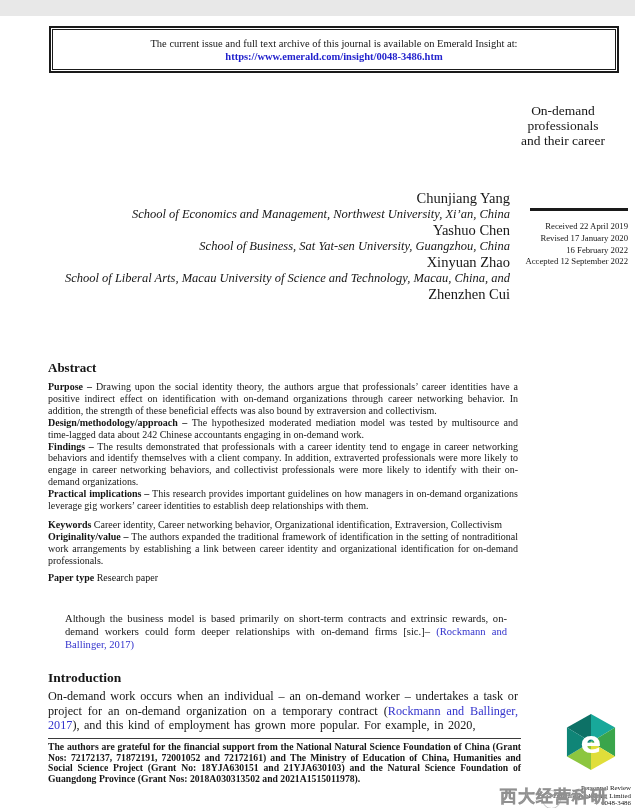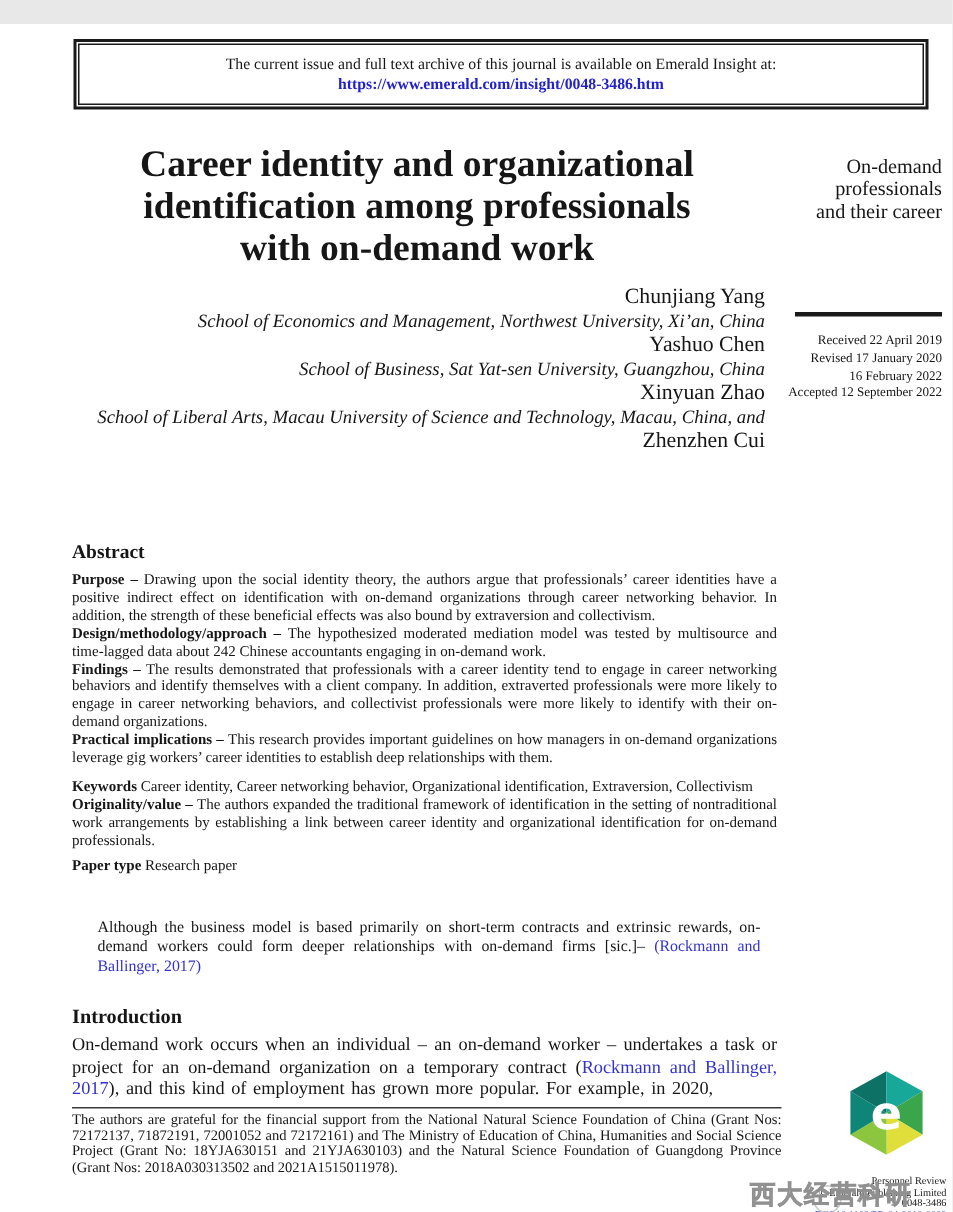--- a/index.html
+++ b/index.html
@@ -11,21 +11,21 @@
   
   .banner { position:absolute; left:49px; top:10px; width:566px; height:43px; border:2px solid #1a1a1a; background:#fff; }
   .banner-inner { position:absolute; left:1px; top:1px; right:1px; bottom:1px; border:1px solid #1a1a1a;
     display:flex; flex-direction:column; justify-content:center; align-items:center; text-align:center;
     font-size:10.5px; line-height:13px; }
   .banner-link { color:#2222cc; font-weight:bold; }
   
   .title { position:absolute; left:46px; top:80px; width:464px; text-align:center;
     font-size:25px; font-weight:bold; line-height:28px; }
   
-  .running-head { position:absolute; top:87px; right:7px; width:130px; text-align:right;
+  .running-head { position:absolute; top:87px; right:7px; width:130px; text-align:center;
     font-size:13.5px; line-height:15px; }
   
   .authors { position:absolute; left:46px; top:173px; width:464px; text-align:right; }
   .author-name { font-size:14.5px; line-height:17px; padding-top:1px; }
   .author-affil { font-style:italic; font-size:12.5px; line-height:14px; }
   
   .side-rule { position:absolute; top:192px; right:7px; width:98px; height:3px; background:#1a1a1a; }
   .dates { position:absolute; top:205px; right:7px; width:130px; text-align:right; font-size:8.7px; line-height:11.8px; }
   
   .abstract { position:absolute; left:48px; top:344px; width:470px; }
@@ -36,21 +36,21 @@
   .paper-type { margin-top:5px; text-align:left; }
   
   .quote { position:absolute; left:65px; top:596px; width:442px; font-size:10.6px; line-height:13.2px; text-align:justify; }
   
   .intro-heading { position:absolute; left:48px; top:654px; font-size:13.5px; font-weight:bold; }
   .intro-para { position:absolute; left:48px; top:673px; width:470px; font-size:12.2px; line-height:14.7px;
     text-align:justify; word-spacing:1.4px; }
   .cite { color:#3333cc; }
   
   .footnote-rule { position:absolute; left:48px; top:722px; width:473px; height:1px; background:#3a3a3a; }
-  .footnote { position:absolute; left:48px; top:726px; width:473px; font-size:9.7px; line-height:10.7px; text-align:justify; }
+  .footnote { position:absolute; left:48px; top:726px; width:473px; font-size:9.7px; line-height:10.7px; text-align:justify;font-weight:bold; }
   .footnote .decl { text-indent:10px; margin:0; }
   .footnote p { margin:0; }
   .decl-label { font-style:italic; }
   
   .logo { position:absolute; left:566px; top:696px; width:50px; height:60px; }
   
   .journal-info { position:absolute; right:4px; top:768px; width:160px; text-align:right; font-size:6.9px; line-height:7.6px; }
   .doi { color:#2233cc; }
   
   .watermark { position:absolute; left:500px; top:769px; z-index:6;
@@ -64,25 +64,20 @@
 
 <div class="page">
 
   <div class="banner">
     <div class="banner-inner">
       <span>The current issue and full text archive of this journal is available on Emerald Insight at:</span>
       <span class="banner-link">https://www.emerald.com/insight/0048-3486.htm</span>
     </div>
   </div>
 
-  <div class="title">
-    <div>Career identity and organizational</div>
-    <div>identification among professionals</div>
-    <div>with on-demand work</div>
-  </div>
 
   <div class="running-head">
     <div>On-demand</div>
     <div>professionals</div>
     <div>and their career</div>
   </div>
 
   <div class="authors">
     <div class="author-name">Chunjiang Yang</div>
     <div class="author-affil">School of Economics and Management, Northwest University, Xi’an, China</div>

